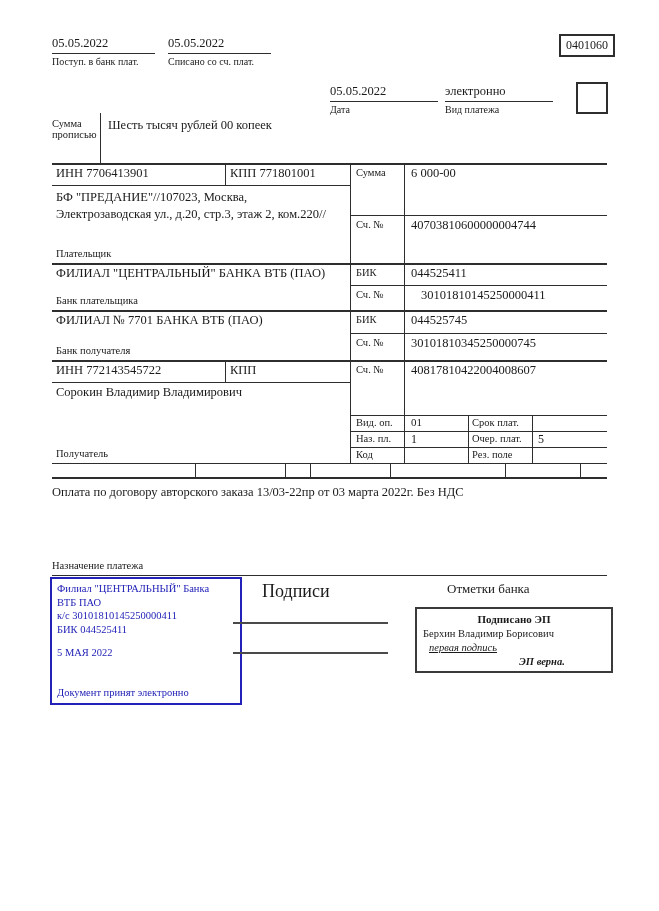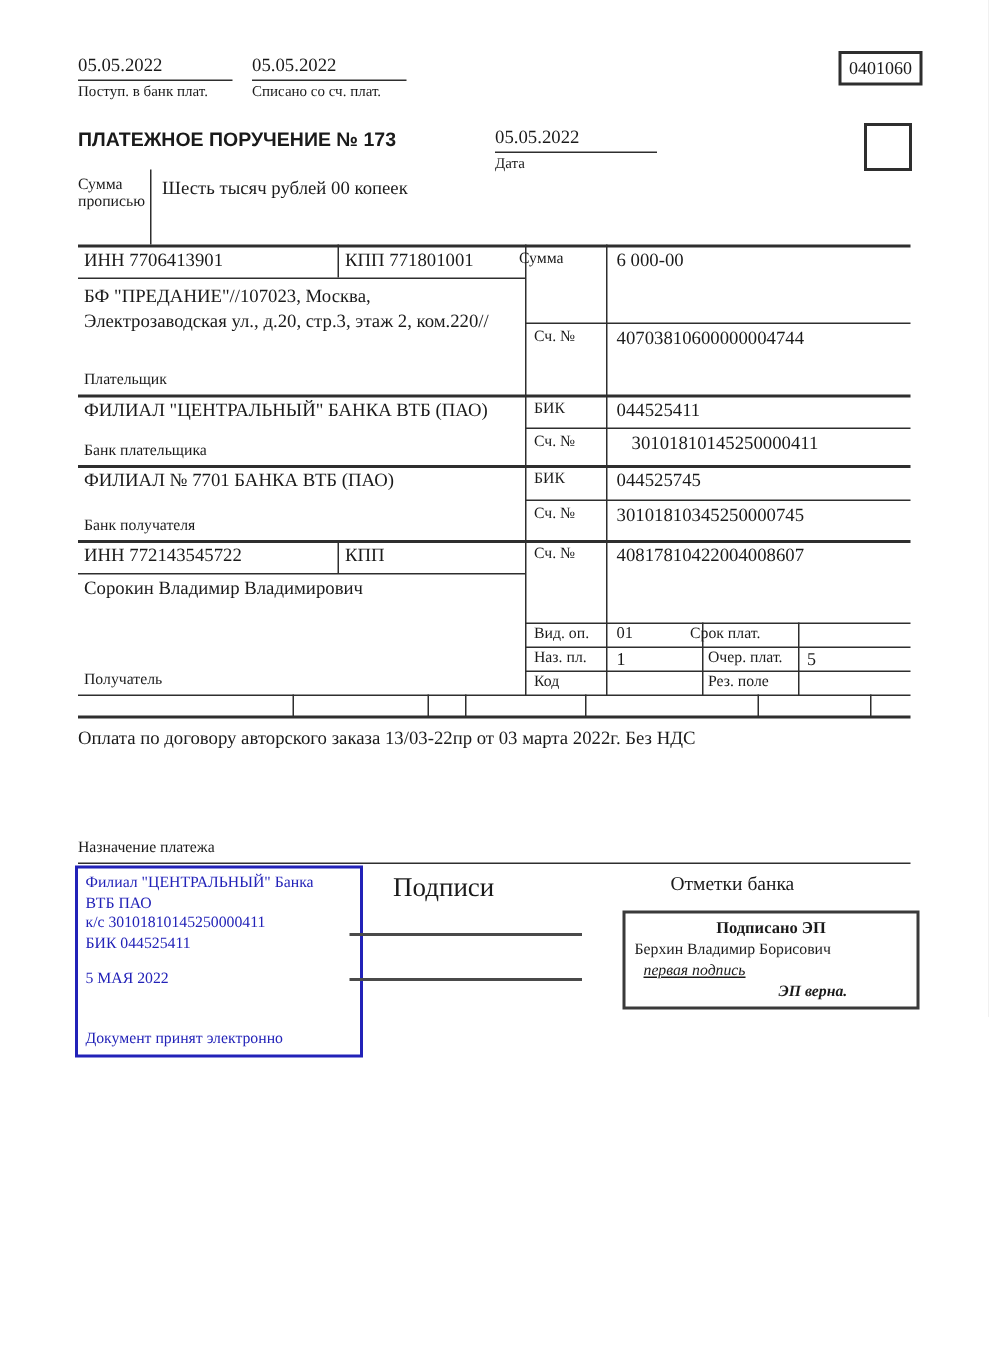--- a/index.html
+++ b/index.html
@@ -34,24 +34,27 @@
   <div class="ufield" style="left:52px;top:36px;width:103px">
     <div class="uval">05.05.2022</div>
     <div class="ulab">Поступ. в банк плат.</div>
   </div>
   <div class="ufield" style="left:168px;top:36px;width:103px">
     <div class="uval">05.05.2022</div>
     <div class="ulab">Списано со сч. плат.</div>
   </div>
   <div class="box" style="left:559px;top:34px;padding:2px 5px;font-size:12px">0401060</div>
 
-  <div class="title" style="left:52px;top:85px">ПЛАТЕЖНОЕ ПОРУЧЕНИЕ № 173</div>
   <div class="ufield" style="left:330px;top:84px;width:108px">
     <div class="uval">05.05.2022</div>
     <div class="ulab">Дата</div>
+  </div>
+  <div class="ufield" style="left:445px;top:84px;width:108px">
+    <div class="uval">электронно</div>
+    <div class="ulab">Вид платежа</div>
   </div>
   <div class="box" style="left:576px;top:82px;width:28px;height:28px"></div>
 
   <div class="sm" style="left:52px;top:118px;width:48px;white-space:normal">Сумма прописью</div>
   <i class="vl" style="left:100px;top:113px;width:1px;height:50px"></i>
   <div class="t" style="left:108px;top:118px">Шесть тысяч рублей 00 копеек</div>
 
   <i class="hl" style="left:52px;top:163px;width:555px;height:2px"></i>
   <i class="hl" style="left:52px;top:185px;width:298px;height:1px"></i>
   <i class="hl" style="left:350px;top:215px;width:257px;height:1px"></i>
@@ -78,21 +81,21 @@
   <i class="vl" style="left:285px;top:463px;width:1px;height:15px"></i>
   <i class="vl" style="left:310px;top:463px;width:1px;height:15px"></i>
   <i class="vl" style="left:390px;top:463px;width:1px;height:15px"></i>
   <i class="vl" style="left:505px;top:463px;width:1px;height:15px"></i>
   <i class="vl" style="left:580px;top:463px;width:1px;height:15px"></i>
 
   <div class="t" style="left:56px;top:166px">ИНН 7706413901</div>
   <div class="t" style="left:230px;top:166px">КПП 771801001</div>
   <div class="tw" style="left:56px;top:189px;width:288px;line-height:1.35">БФ "ПРЕДАНИЕ"//107023, Москва, Электрозаводская ул., д.20, стр.3, этаж 2, ком.220//</div>
   <div class="sm" style="left:56px;top:248px">Плательщик</div>
-  <div class="sm" style="left:346px;top:167px">Сумма</div>
+  <div class="sm" style="left:356px;top:167px">Сумма</div>
   <div class="t" style="left:411px;top:166px">6 000-00</div>
   <div class="sm" style="left:356px;top:219px">Сч. №</div>
   <div class="t" style="left:411px;top:218px">40703810600000004744</div>
 
   <div class="t" style="left:56px;top:266px">ФИЛИАЛ "ЦЕНТРАЛЬНЫЙ" БАНКА ВТБ (ПАО)</div>
   <div class="sm" style="left:56px;top:295px">Банк плательщика</div>
   <div class="sm" style="left:356px;top:267px">БИК</div>
   <div class="t" style="left:411px;top:266px">044525411</div>
   <div class="sm" style="left:356px;top:289px">Сч. №</div>
   <div class="t" style="left:421px;top:288px">30101810145250000411</div>
@@ -109,21 +112,21 @@
   <div class="sm" style="left:356px;top:364px">Сч. №</div>
   <div class="t" style="left:411px;top:363px">40817810422004008607</div>
   <div class="t" style="left:56px;top:385px">Сорокин Владимир Владимирович</div>
   <div class="sm" style="left:56px;top:448px">Получатель</div>
 
   <div class="sm" style="left:356px;top:417px">Вид. оп.</div>
   <div class="t" style="left:411px;top:416px;font-size:11px">01</div>
   <div class="sm" style="left:356px;top:433px">Наз. пл.</div>
   <div class="t" style="left:411px;top:432px;font-size:12px">1</div>
   <div class="sm" style="left:356px;top:449px">Код</div>
-  <div class="sm" style="left:460px;top:417px">Срок плат.</div>
+  <div class="sm" style="left:472px;top:417px">Срок плат.</div>
   <div class="sm" style="left:472px;top:433px">Очер. плат.</div>
   <div class="t" style="left:538px;top:432px;font-size:12px">5</div>
   <div class="sm" style="left:472px;top:449px">Рез. поле</div>
 
   <div class="t" style="left:52px;top:485px">Оплата по договору авторского заказа 13/03-22пр от 03 марта 2022г. Без НДС</div>
   <div class="sm" style="left:52px;top:560px">Назначение платежа</div>
   <i class="hl" style="left:52px;top:575px;width:555px;height:1px"></i>
 
   <div class="t" style="left:262px;top:581px;font-size:18px">Подписи</div>
   <div class="t" style="left:447px;top:581px;font-size:13px">Отметки банка</div>

